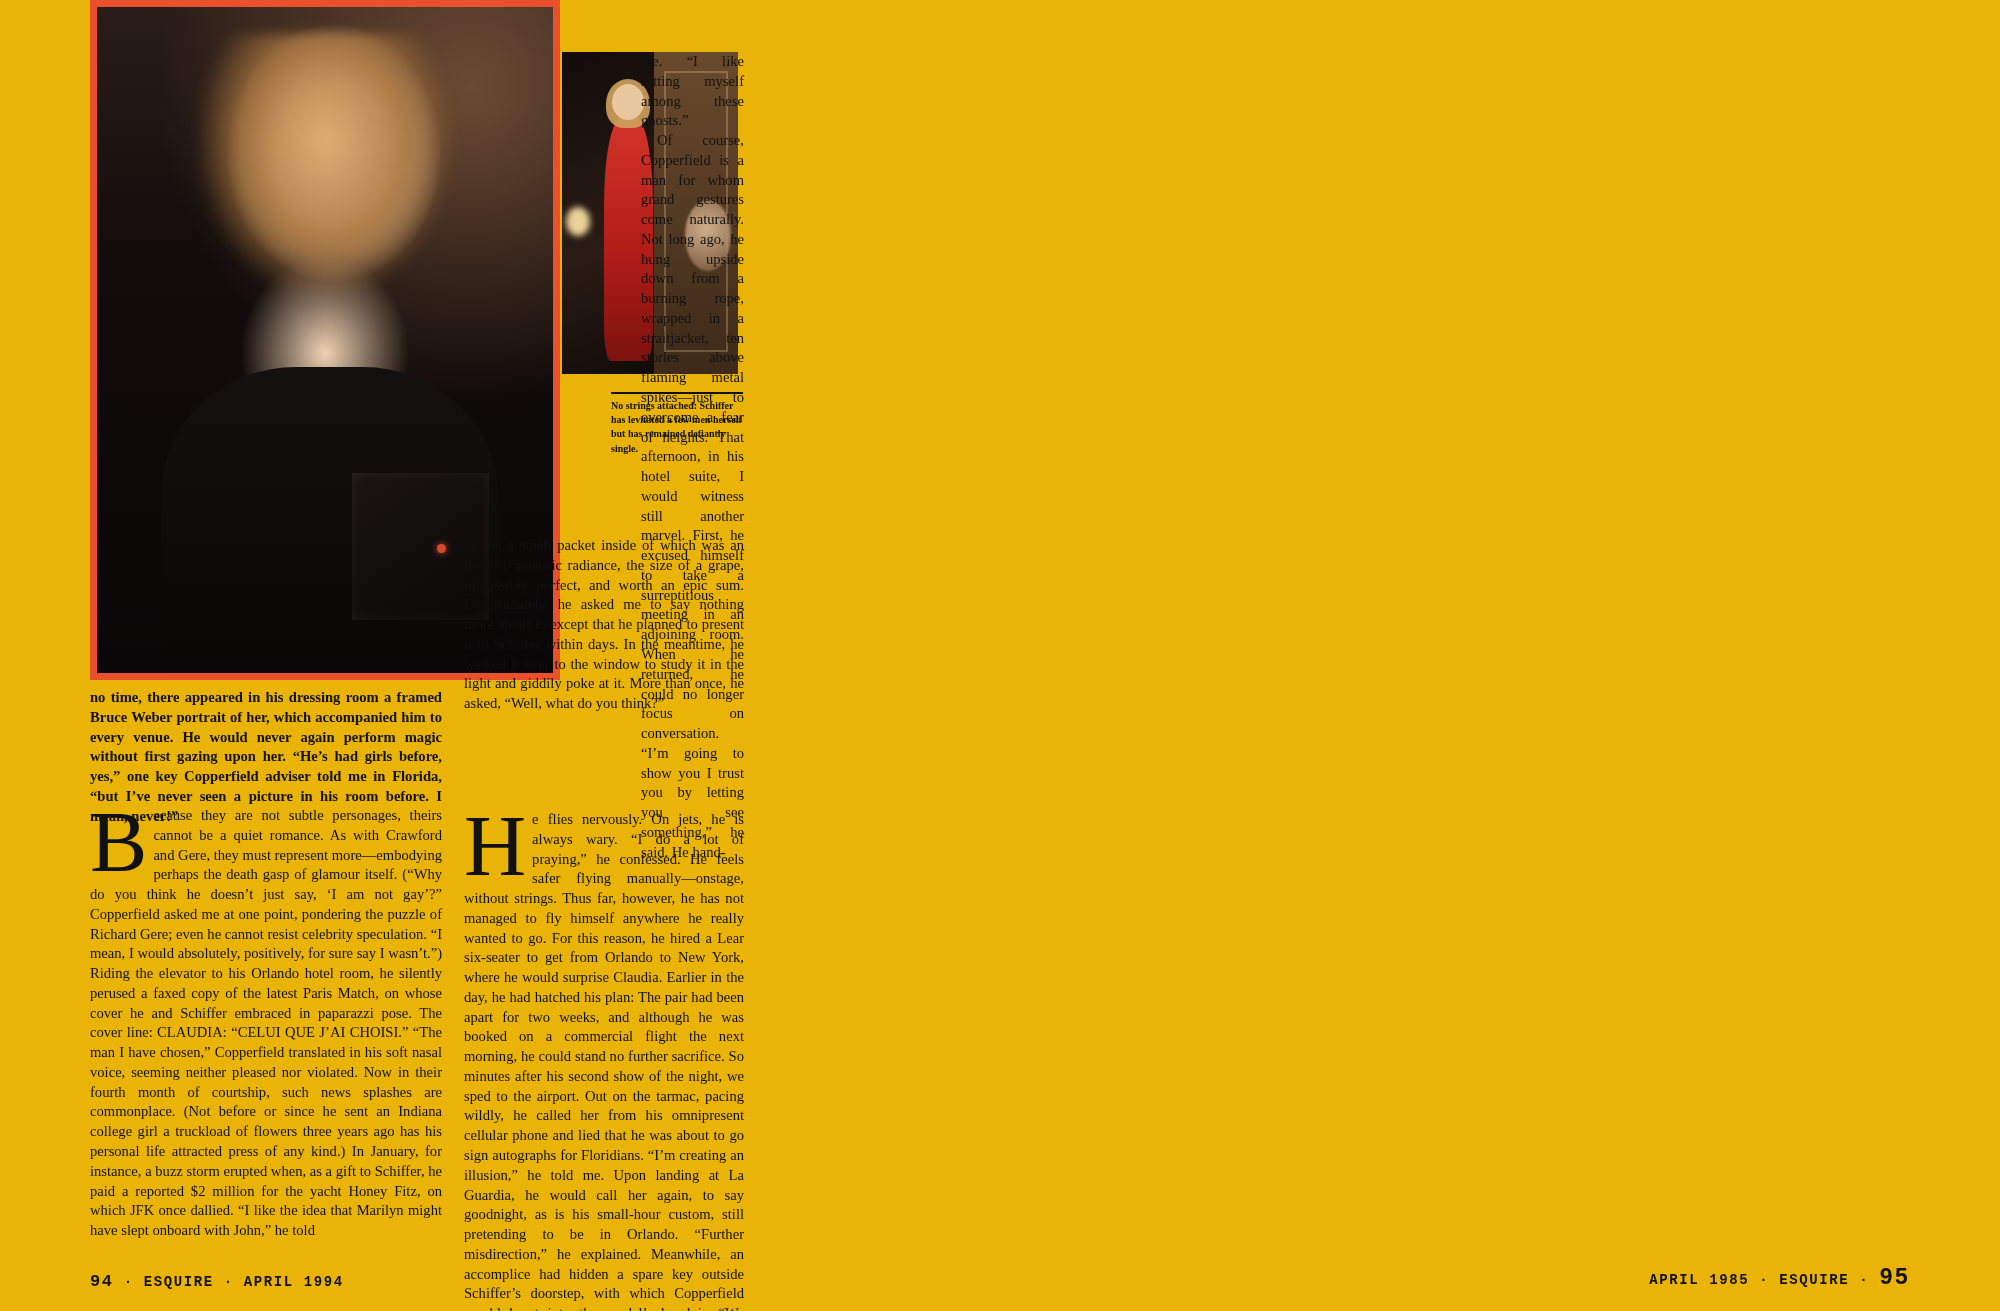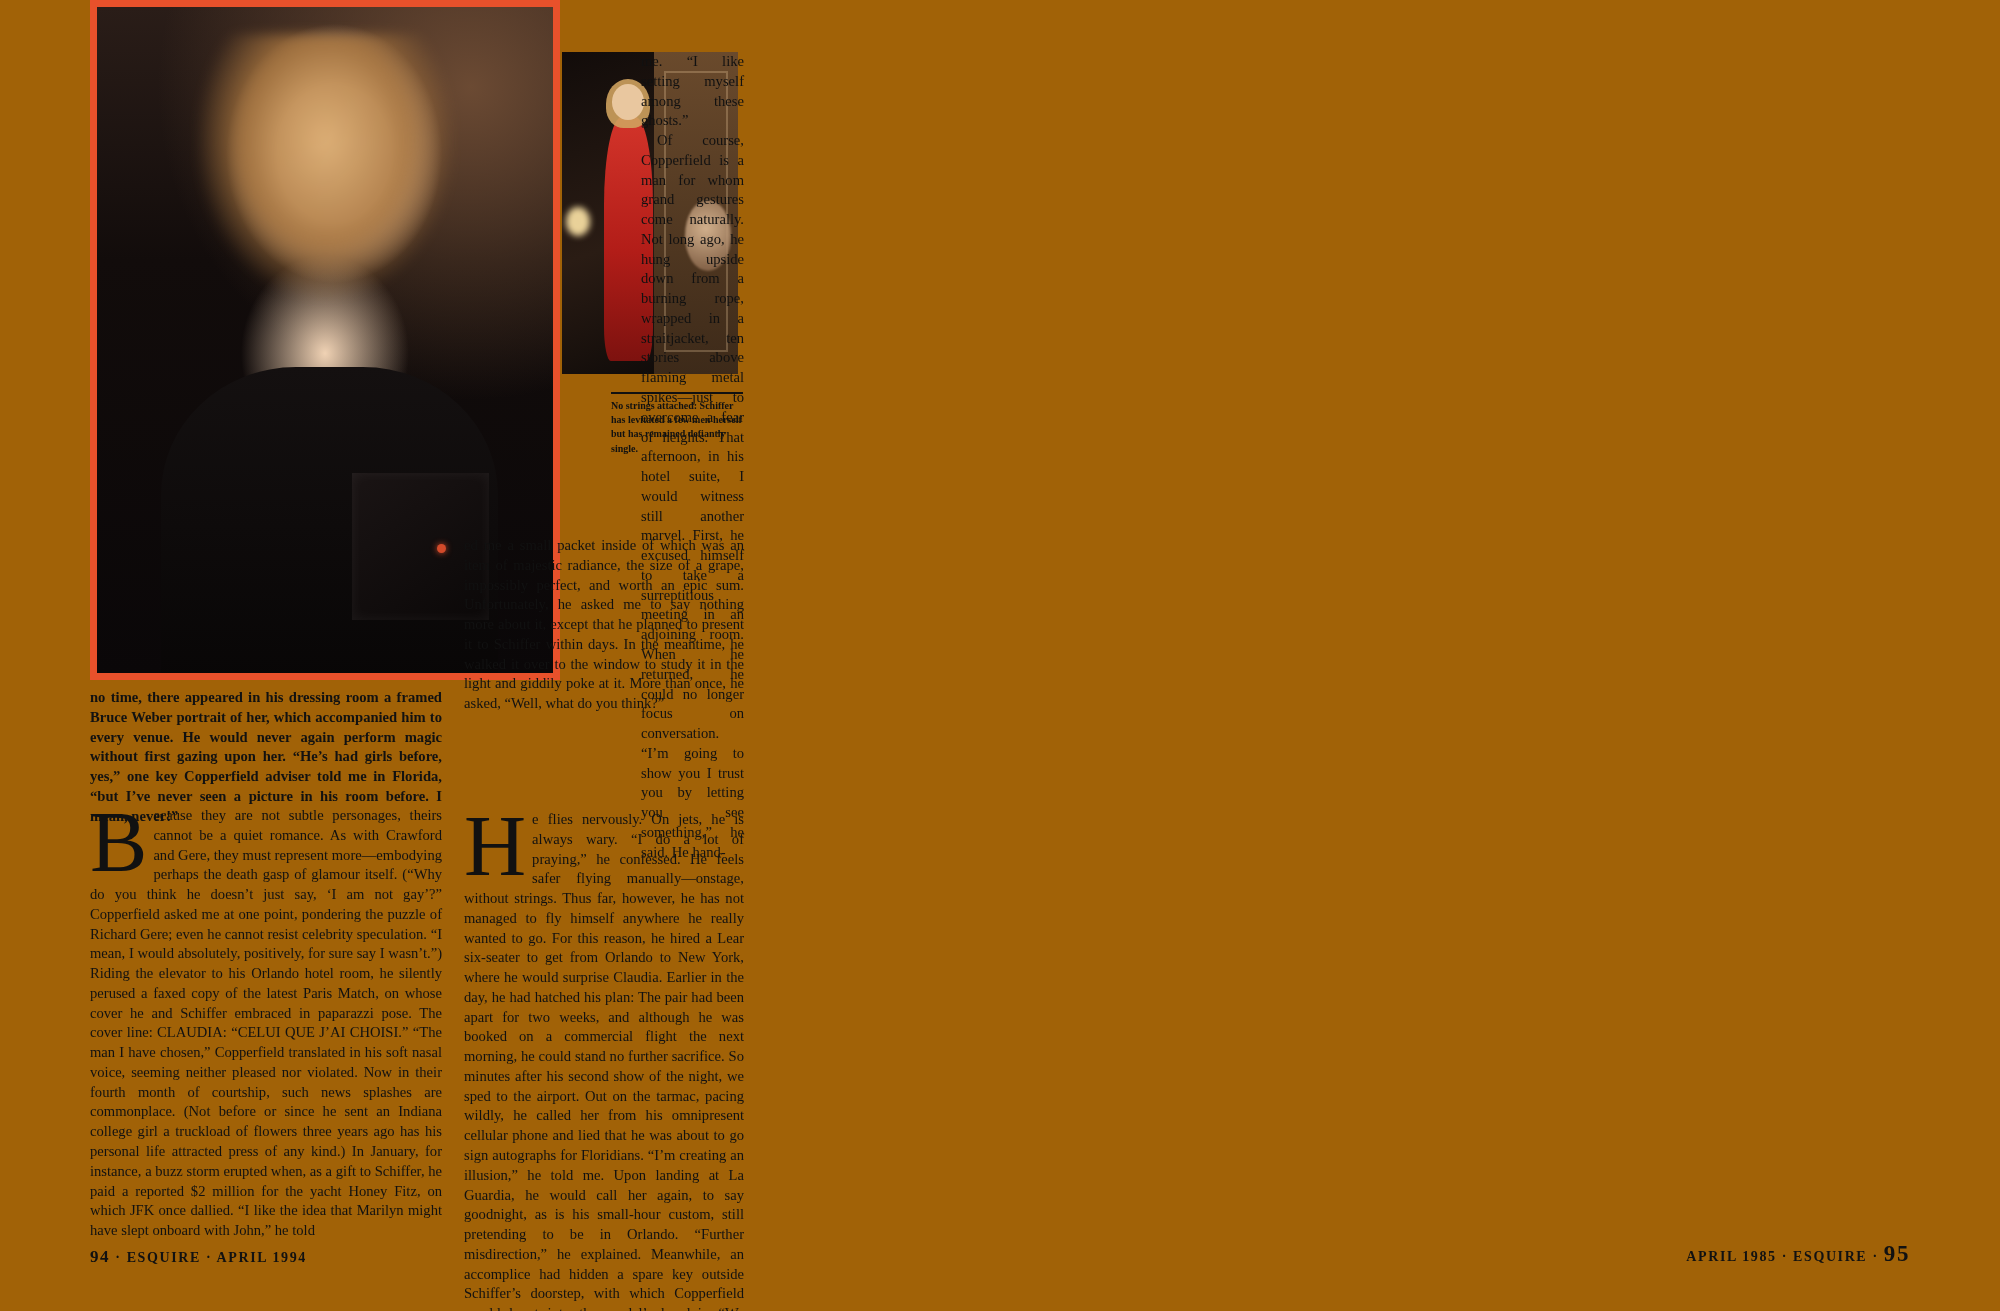--- a/index.html
+++ b/index.html
@@ -1,20 +1,20 @@
 <!DOCTYPE html>
 <html><head>
 <meta charset="utf-8">
 <style>
   html,body{margin:0;padding:0;background:#ffffff;}
   body{width:2000px;height:1311px;font-family:"Liberation Serif",serif;color:#111;overflow:hidden;}
   .spread{position:relative;width:2000px;height:1311px;}
 
   
-  .page{position:absolute;top:0;height:1311px;width:1000px;background:#a16207;}
+  .page{position:absolute;top:0;height:1311px;width:1000px;background:#eab308;}
   .page.left{left:0;}
   .page.right{left:1000px;}
 
   
   .photo{position:absolute;overflow:hidden;}
 
   
   #photo-claudia-portrait{left:90px;top:0px;width:470px;height:680px;border:7px solid #e8512b;box-sizing:border-box;
      background:#0c0a0b;}
   #photo-claudia-portrait .bg{position:absolute;inset:0;
@@ -67,21 +67,21 @@
   .dropcap{float:left;font-size:86px;line-height:0.76;padding:4px 6px 0 0;font-family:"Liberation Serif",serif;}
 
   
   #col-l1{left:90px;top:688px;width:352px;font-weight:bold;}
   #col-l2{left:464px;top:688px;width:280px;}
   #col-l1b{left:90px;top:800px;width:352px;}
   #col-l2-top{left:641px;top:52px;width:103px;}
   #col-l2-mid{left:464px;top:536px;width:280px;}
 
   
-  .folio{position:absolute;bottom:44px;font-family:Liberation Serif, serif;font-size:14px;letter-spacing:1.6px;
+  .folio{position:absolute;bottom:20px;font-family:Liberation Mono, monospace;font-size:14px;letter-spacing:1.6px;
      font-variant:small-caps;font-weight:bold;}
   #folio-left{left:90px;}
   #folio-left .num{font-size:17px;}
   #folio-right{right:90px;}
   #folio-right .num{font-size:23px;}
 </style>
 </head>
 <body>
 
 <div class="spread">

